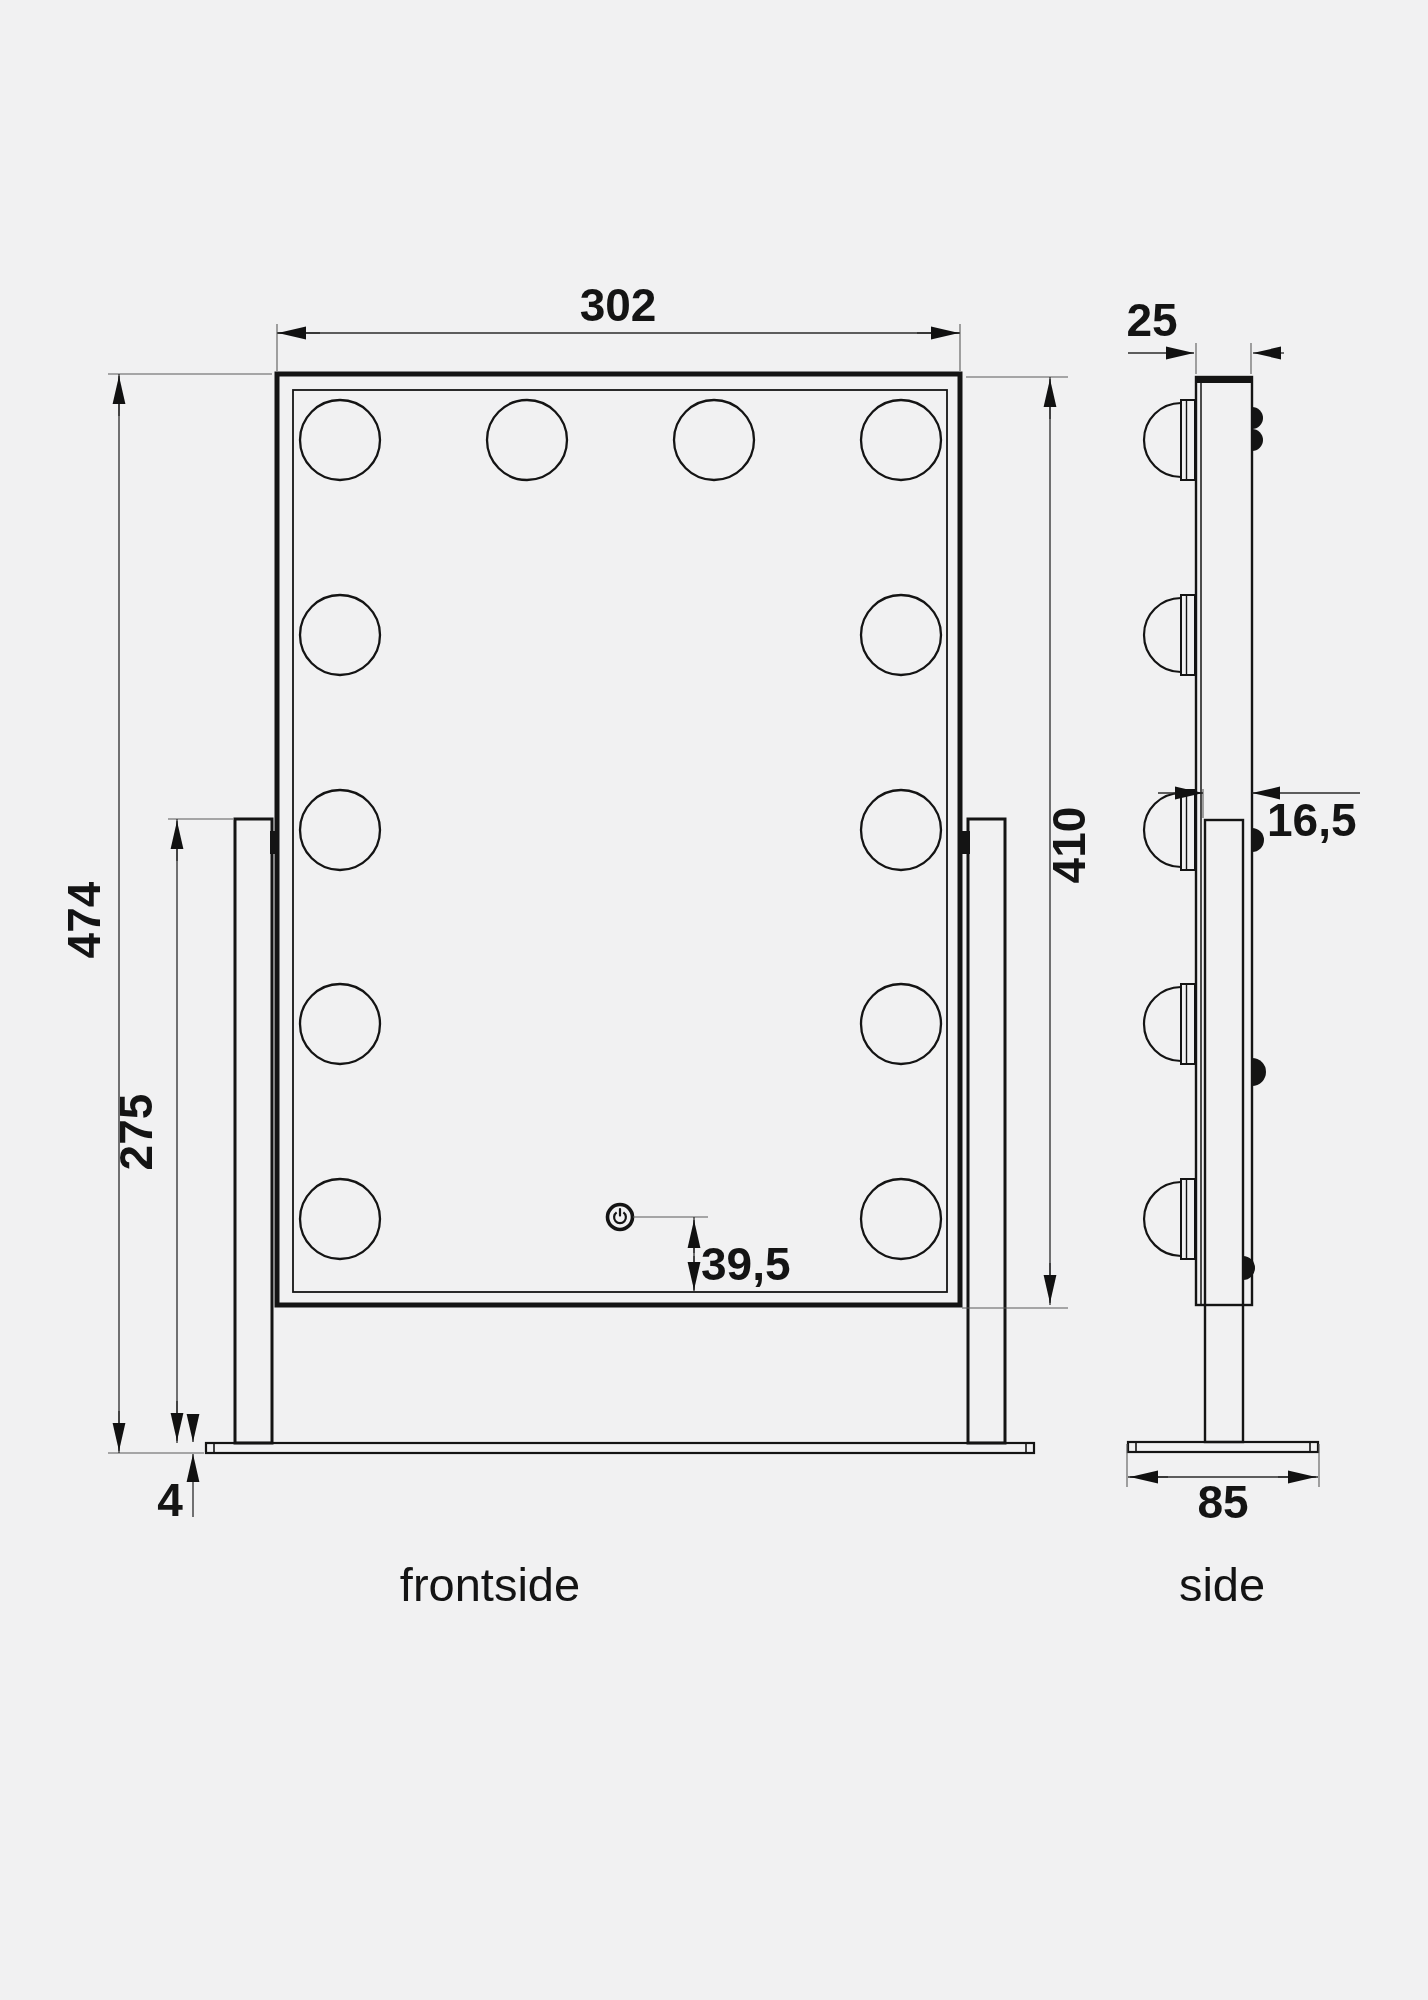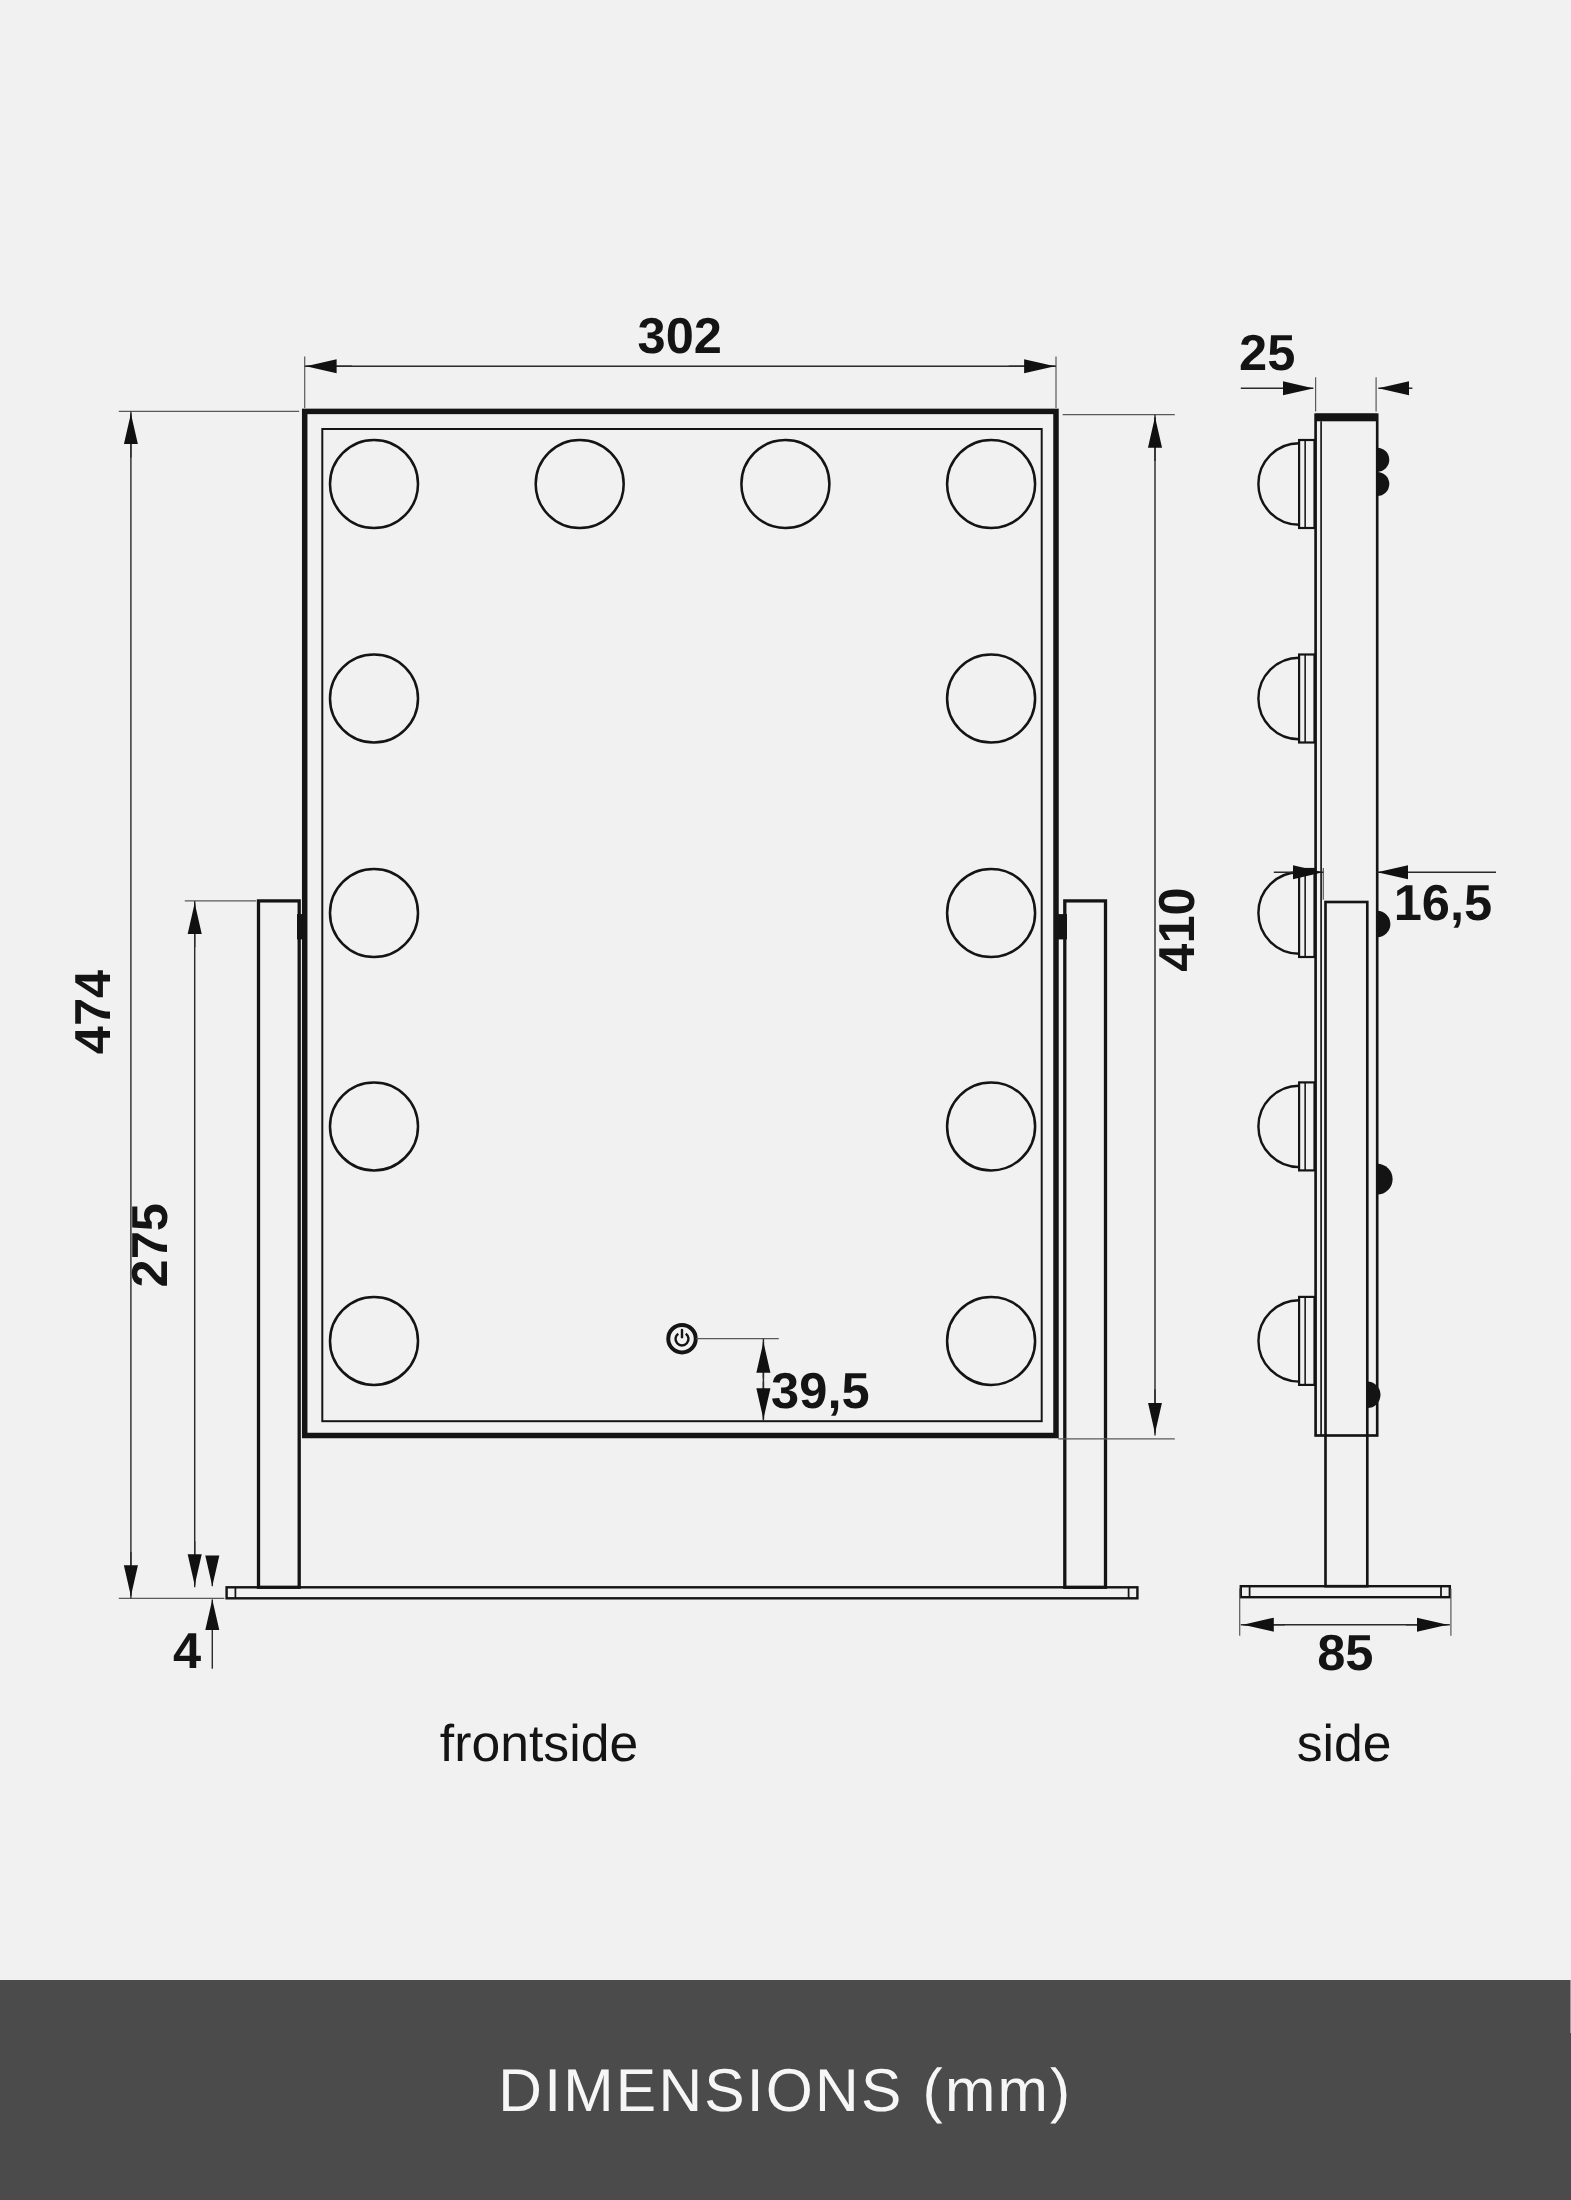--- a/index.html
+++ b/index.html
@@ -202,17 +202,14 @@
       <line class="dimline" x1="1128" y1="1477" x2="1318" y2="1477"></line>
       <line class="dimline" x1="1168" y1="1477" x2="1130" y2="1477" marker-end="url(#arr)"></line>
       <line class="dimline" x1="1278" y1="1477" x2="1316" y2="1477" marker-end="url(#arr)"></line>
       <text class="dimtext" x="1223" y="1518" text-anchor="middle">85</text>
     </g>
 
     <text class="viewlabel" x="1222" y="1601" text-anchor="middle">side</text>
   </g>
 </svg>
 
-<div class="banner">
-  <span>DIMENSIONS (mm)</span>
+
 </div>
 
-</div>
-
 </body></html>

